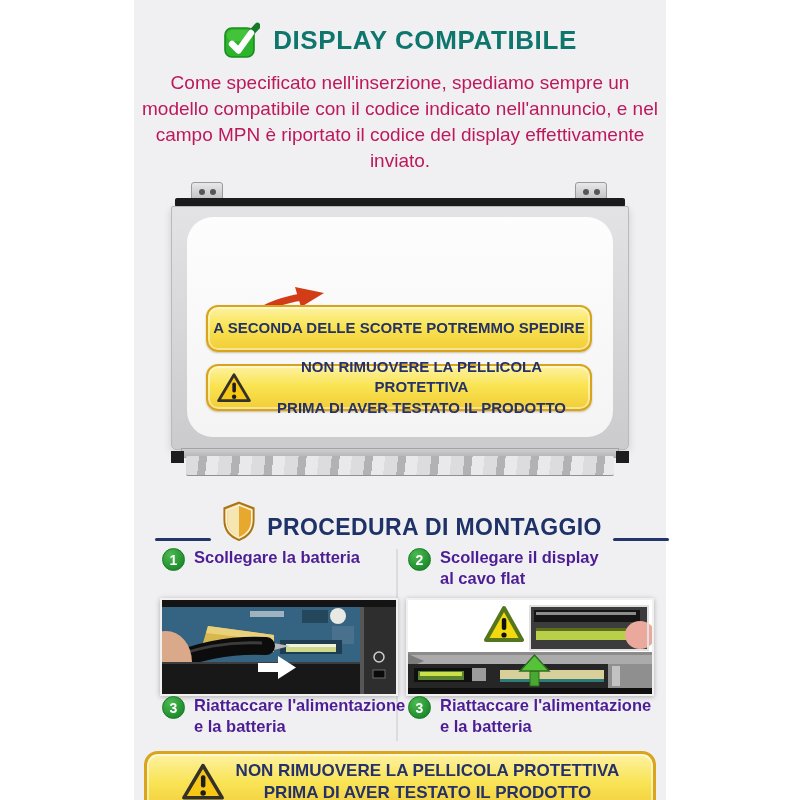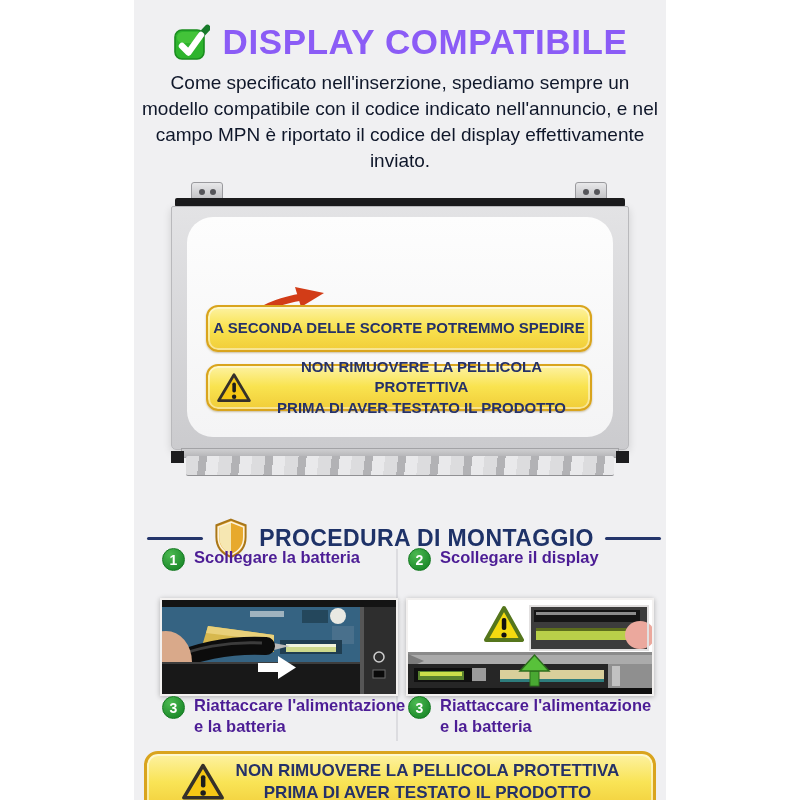--- a/index.html
+++ b/index.html
@@ -6,25 +6,25 @@
   html,body { width:800px; height:800px; overflow:hidden; background:#ffffff;
     font-family:"Liberation Sans", sans-serif; }
   .page { position:relative; width:800px; height:800px; background:#ffffff; }
   .column { position:absolute; left:134px; top:0; width:532px; height:800px;
     background:#f0f0f2; }
 
   
   .header { position:absolute; top:22px; left:0; width:100%; display:flex;
     align-items:center; justify-content:center; gap:13px; }
   .check-icon svg { display:block; }
-  .title { font-size:35px; font-weight:bold; color:#8b5cf6; letter-spacing:.6px; }
+  .title { font-size:26px; font-weight:bold; color:#0f766e; letter-spacing:.6px; }
 
   
   .intro { position:absolute; top:70px; left:6px; width:520px; text-align:center;
-    font-size:19px; line-height:1.37; color:#0f172a; }
+    font-size:19px; line-height:1.37; color:#be185d; }
 
   
   .panel { position:absolute; top:182px; left:37px; width:458px; height:296px; }
   .hinge { position:absolute; top:0; width:32px; height:19px;
     background:linear-gradient(180deg,#e8e8ea,#bfbfc2); border:1px solid #9a9a9e;
     border-radius:3px 3px 0 0; display:flex; align-items:center; justify-content:center; gap:5px; }
   .hinge-l { left:20px; } .hinge-r { right:22px; }
   .hinge .hole { width:6px; height:6px; border-radius:50%; background:#55555a; display:block; }
   .panel-top-bar { position:absolute; top:16px; left:4px; right:4px; height:9px;
     background:#1b1b1d; border-radius:2px; }
@@ -46,22 +46,22 @@
   .panel-bottom { position:absolute; top:266px; left:2px; right:2px; height:30px; }
   .gray-bar { position:absolute; top:0; left:8px; right:8px; height:10px;
     background:linear-gradient(180deg,#cfcfd1,#b4b4b7); border:1px solid #a3a3a6; }
   .foil { position:absolute; top:8px; left:13px; right:13px; height:20px;
     background:repeating-linear-gradient(96deg,#dcdcde 0 13px,#b2b2b5 13px 21px,#e9e9eb 21px 33px);
     border-radius:2px; border-bottom:1px solid #919194; }
   .cap { position:absolute; top:3px; width:13px; height:12px; background:#1d1d1f; }
   .cap-l { left:-2px; } .cap-r { right:-2px; }
 
   
-  .section-head { position:absolute; top:503px; left:4px; width:100%; height:38px;
-    display:flex; align-items:center; justify-content:center; gap:11px;margin-top:16px; }
+  .section-head { position:absolute; top:503px; left:12px; width:100%; height:38px;
+    display:flex; align-items:flex-end; justify-content:center; gap:11px; }
   .hline { width:56px; height:3px; background:#24356b; border-radius:2px; display:block; }
   .section-title { font-size:23px; font-weight:bold; color:#1e3268; letter-spacing:.4px; }
   .shield { display:block; }
 
   
   .steps { position:absolute; top:545px; left:14px; width:504px; height:202px; }
   .vdivider { position:absolute; left:248px; top:4px; width:2px; height:192px; background:#dcdce0; }
   .step { position:absolute; display:flex; gap:9px; align-items:flex-start; }
   .badge { width:23px; height:23px; border-radius:50%; flex:0 0 auto; margin-top:1px;
     background:radial-gradient(circle at 35% 28%, #4cb951, #1e8c2c 75%);
@@ -168,20 +168,21 @@
         <span class="badge">1</span>
         <div class="step-text">
           <div>Scollegare la batteria</div>
         </div>
       </div>
 
       <div class="step step-2">
         <span class="badge">2</span>
         <div class="step-text">
           <div>Scollegare il display</div>
+          <div>al cavo flat</div>
         </div>
       </div>
 
       <div class="photo photo-left">
         <svg width="234" height="94" viewBox="0 0 234 94">
           <rect width="234" height="94" fill="#141414"></rect>
           <rect y="7" width="234" height="58" fill="#356382"></rect>
           <rect x="88" y="11" width="34" height="6" fill="#9fb3bf"></rect>
           <rect x="140" y="10" width="26" height="13" fill="#24475c"></rect>
           <rect x="170" y="26" width="22" height="18" fill="#49708c"></rect>

